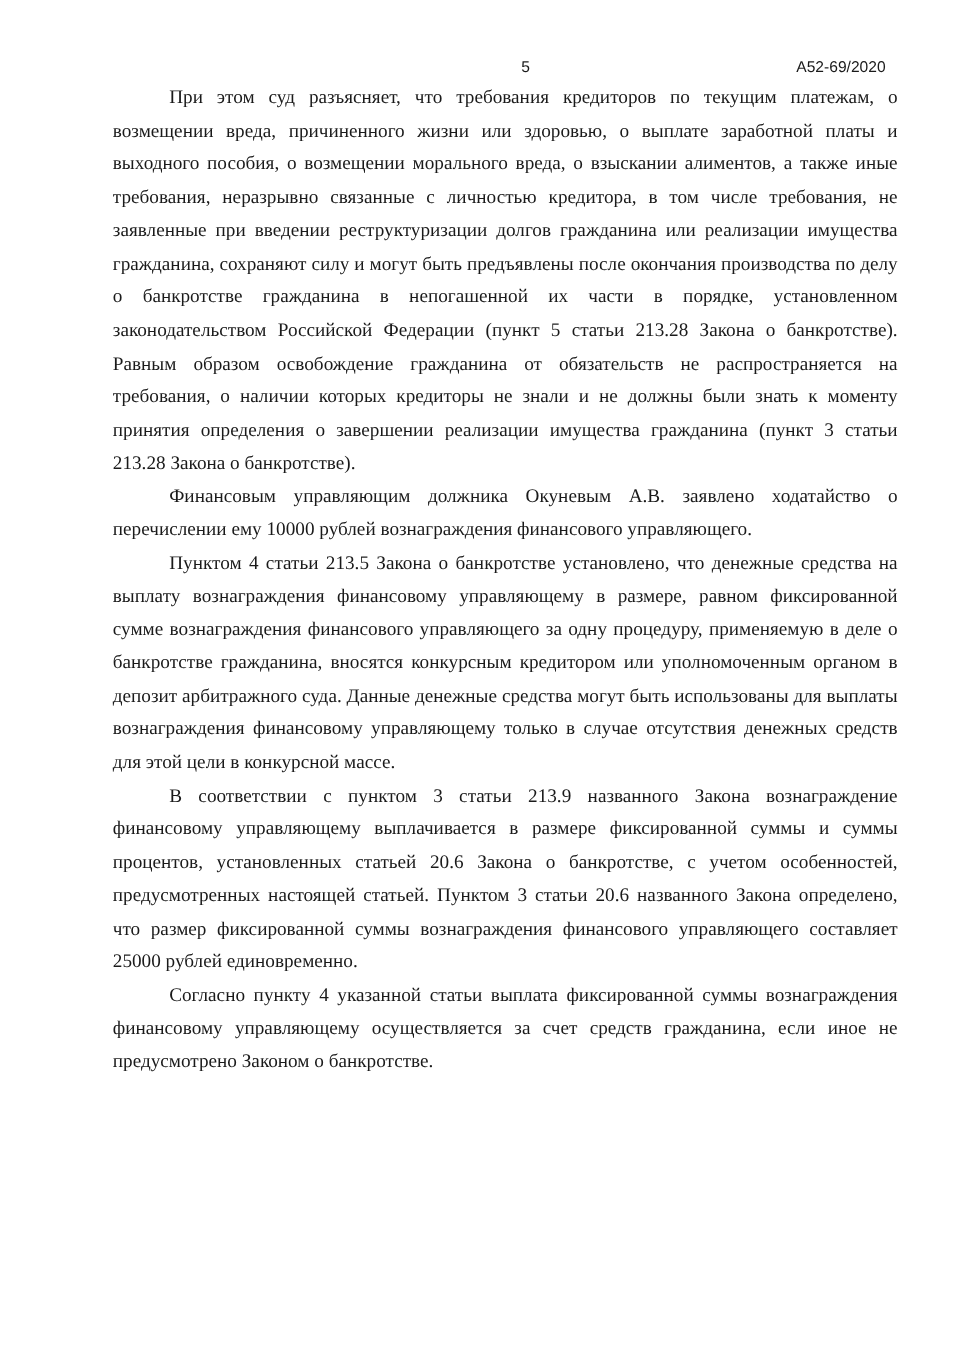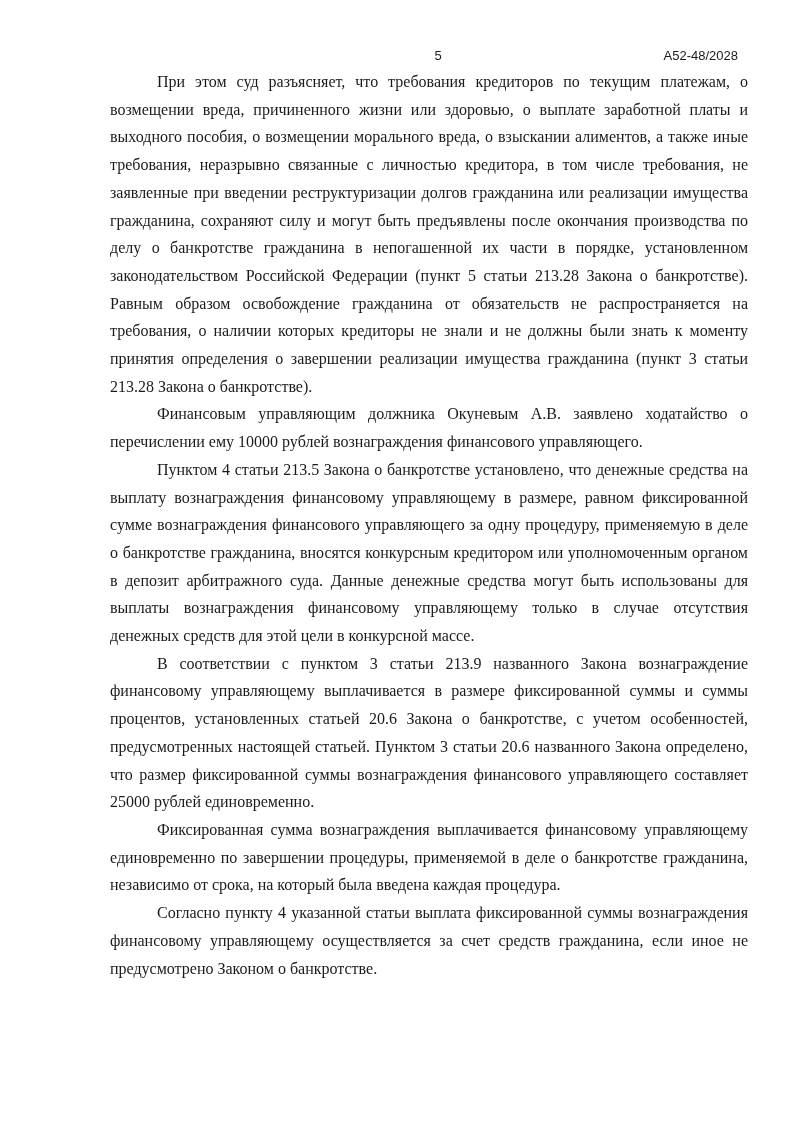--- a/index.html
+++ b/index.html
@@ -35,40 +35,38 @@
     position: absolute;
     right: 10px;
     top: 0;
   }
   .doc-body {
     margin-top: 2px;
     font-family: "Liberation Serif", "DejaVu Serif", serif;
     font-size: 16px;
     line-height: 27.7px;
     text-align: justify;
-    margin-left: 16px;
   }
   .para {
     margin: 0;
     padding: 0;
     text-indent: 47px;
   }
 </style>
 </head>
 <body>
 
 <div class="page">
 
   <div class="page-header">
     <span class="page-number">5</span>
-    <span class="case-number">А52-48/2028</span>
+    <span class="case-number">А52-69/2020</span>
   </div>
 
   <div class="doc-body">
     <p class="para">При этом суд разъясняет, что требования кредиторов по текущим платежам, о возмещении вреда, причиненного жизни или здоровью, о выплате заработной платы и выходного пособия, о возмещении морального вреда, о взыскании алиментов, а также иные требования, неразрывно связанные с личностью кредитора, в том числе требования, не заявленные при введении реструктуризации долгов гражданина или реализации имущества гражданина, сохраняют силу и могут быть предъявлены после окончания производства по делу о банкротстве гражданина в непогашенной их части в порядке, установленном законодательством Российской Федерации (пункт 5 статьи 213.28 Закона о банкротстве). Равным образом освобождение гражданина от обязательств не распространяется на требования, о наличии которых кредиторы не знали и не должны были знать к моменту принятия определения о завершении реализации имущества гражданина (пункт 3 статьи 213.28 Закона о банкротстве).</p>
     <p class="para">Финансовым управляющим должника Окуневым А.В. заявлено ходатайство о перечислении ему 10000 рублей вознаграждения финансового управляющего.</p>
     <p class="para">Пунктом 4 статьи 213.5 Закона о банкротстве установлено, что денежные средства на выплату вознаграждения финансовому управляющему в размере, равном фиксированной сумме вознаграждения финансового управляющего за одну процедуру, применяемую в деле о банкротстве гражданина, вносятся конкурсным кредитором или уполномоченным органом в депозит арбитражного суда. Данные денежные средства могут быть использованы для выплаты вознаграждения финансовому управляющему только в случае отсутствия денежных средств для этой цели в конкурсной массе.</p>
     <p class="para">В соответствии с пунктом 3 статьи 213.9 названного Закона вознаграждение финансовому управляющему выплачивается в размере фиксированной суммы и суммы процентов, установленных статьей 20.6 Закона о банкротстве, с учетом особенностей, предусмотренных настоящей статьей. Пунктом 3 статьи 20.6 названного Закона определено, что размер фиксированной суммы вознаграждения финансового управляющего составляет 25000 рублей единовременно.</p>
-    <p class="para">Фиксированная сумма вознаграждения выплачивается финансовому управляющему единовременно по завершении процедуры, применяемой в деле о банкротстве гражданина, независимо от срока, на который была введена каждая процедура.</p>
     <p class="para">Согласно пункту 4 указанной статьи выплата фиксированной суммы вознаграждения финансовому управляющему осуществляется за счет средств гражданина, если иное не предусмотрено Законом о банкротстве.</p>
   </div>
 
 </div>
 
 </body></html>

